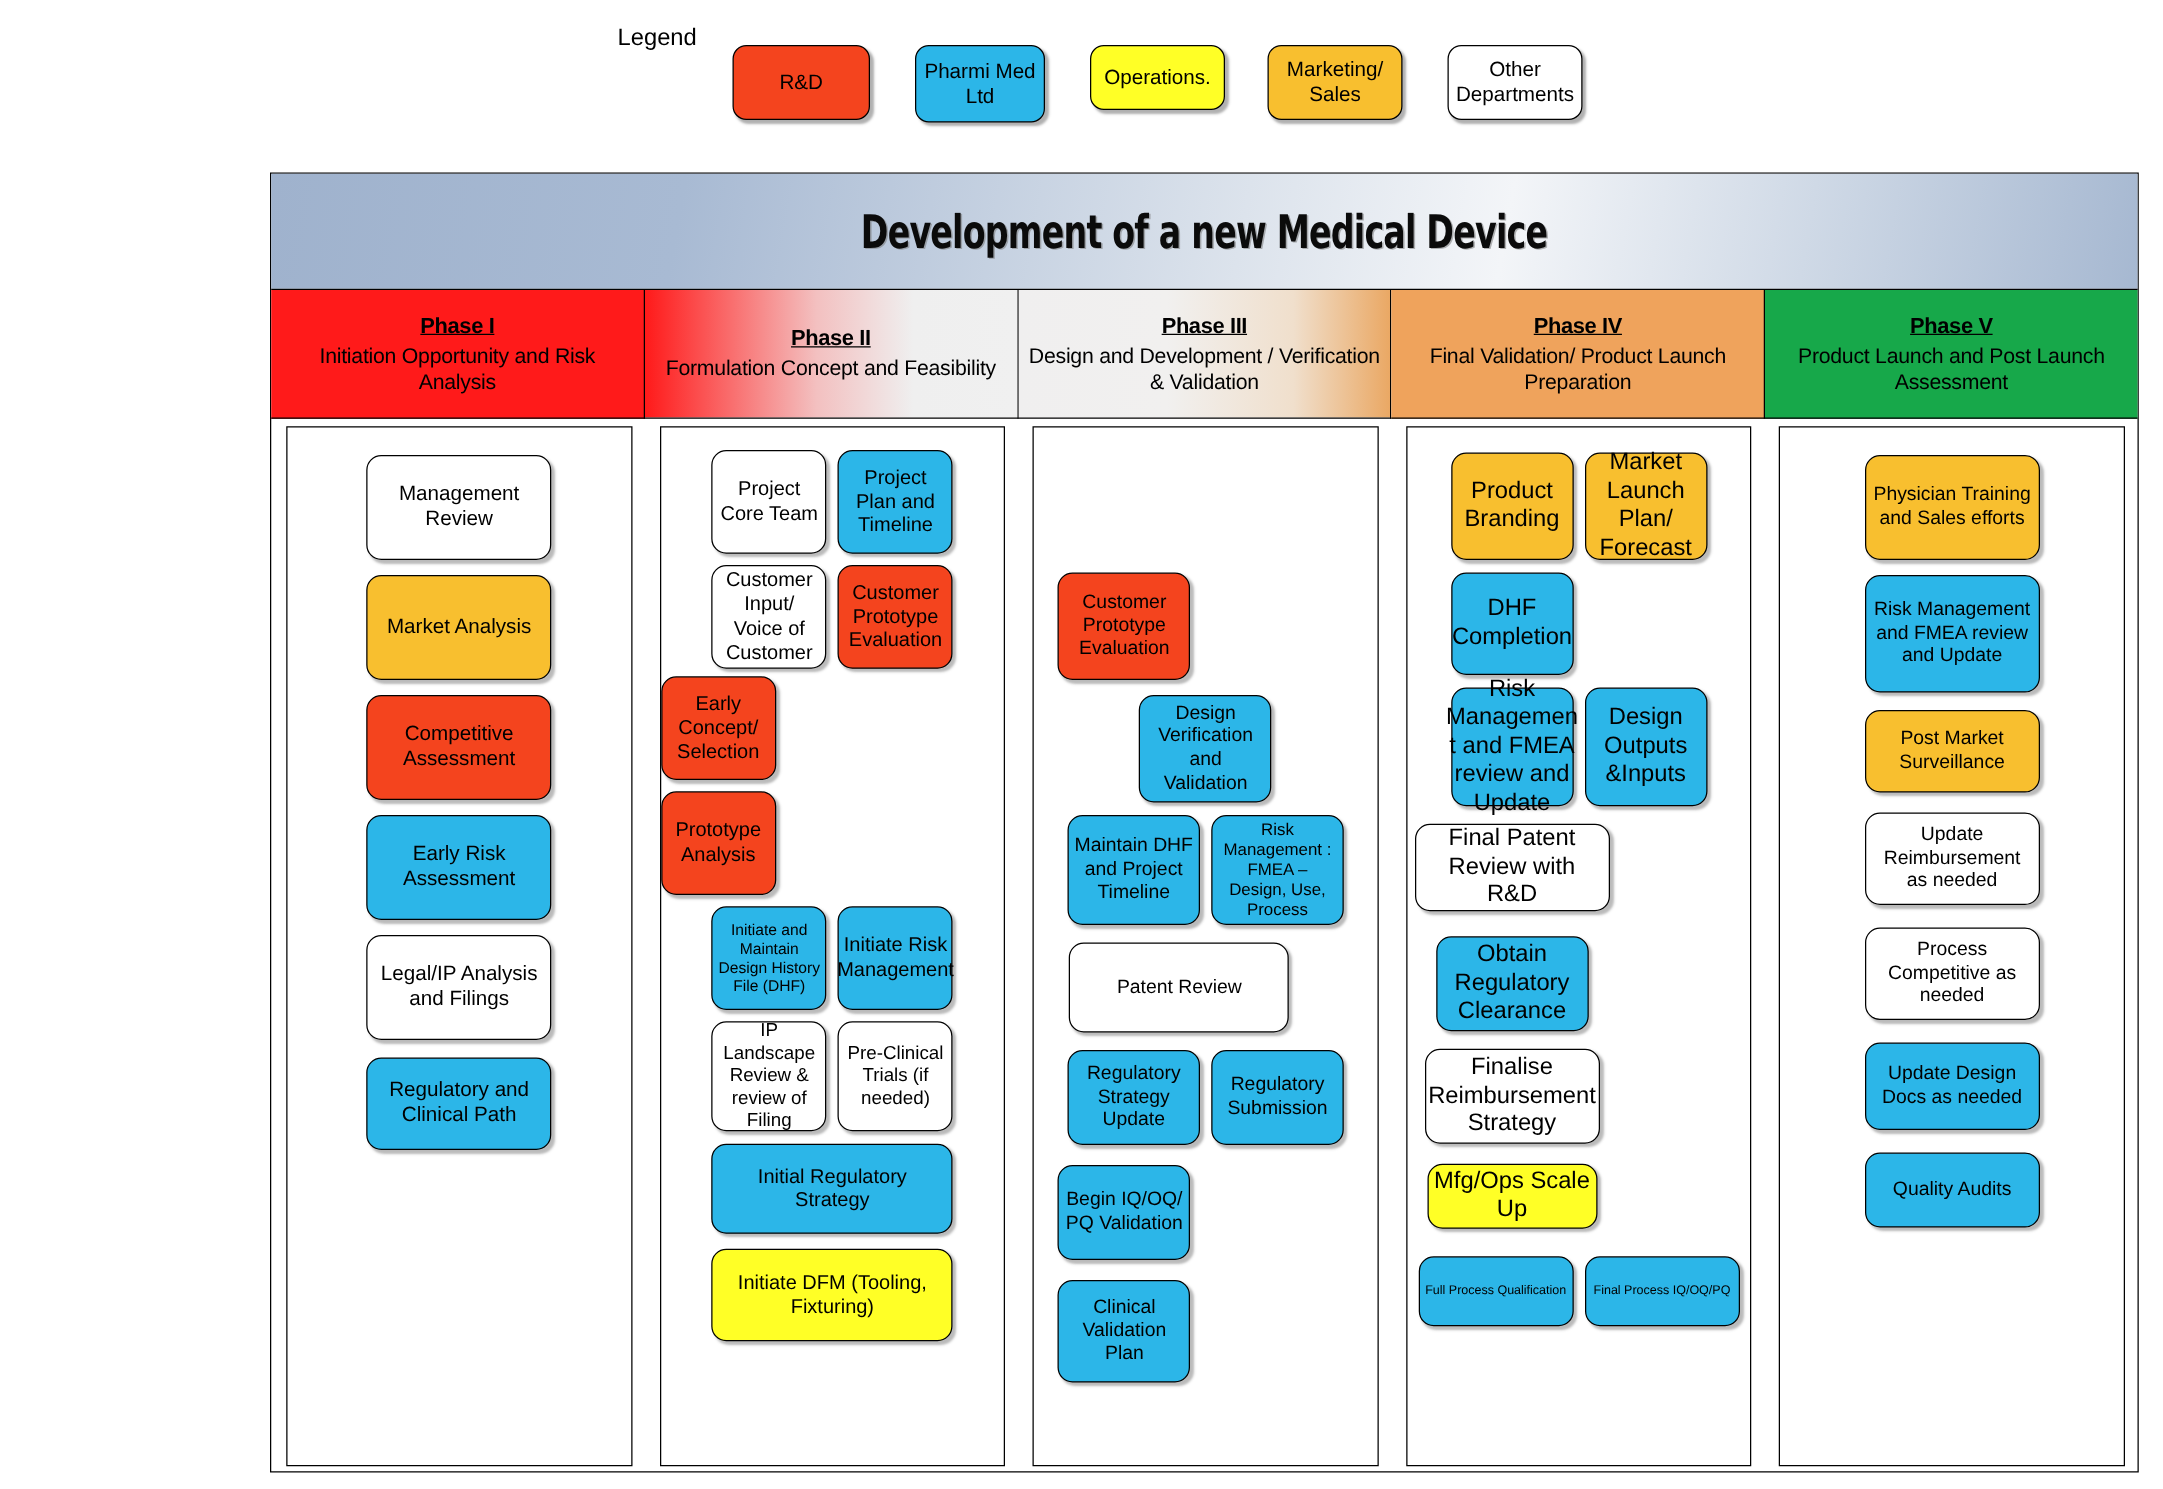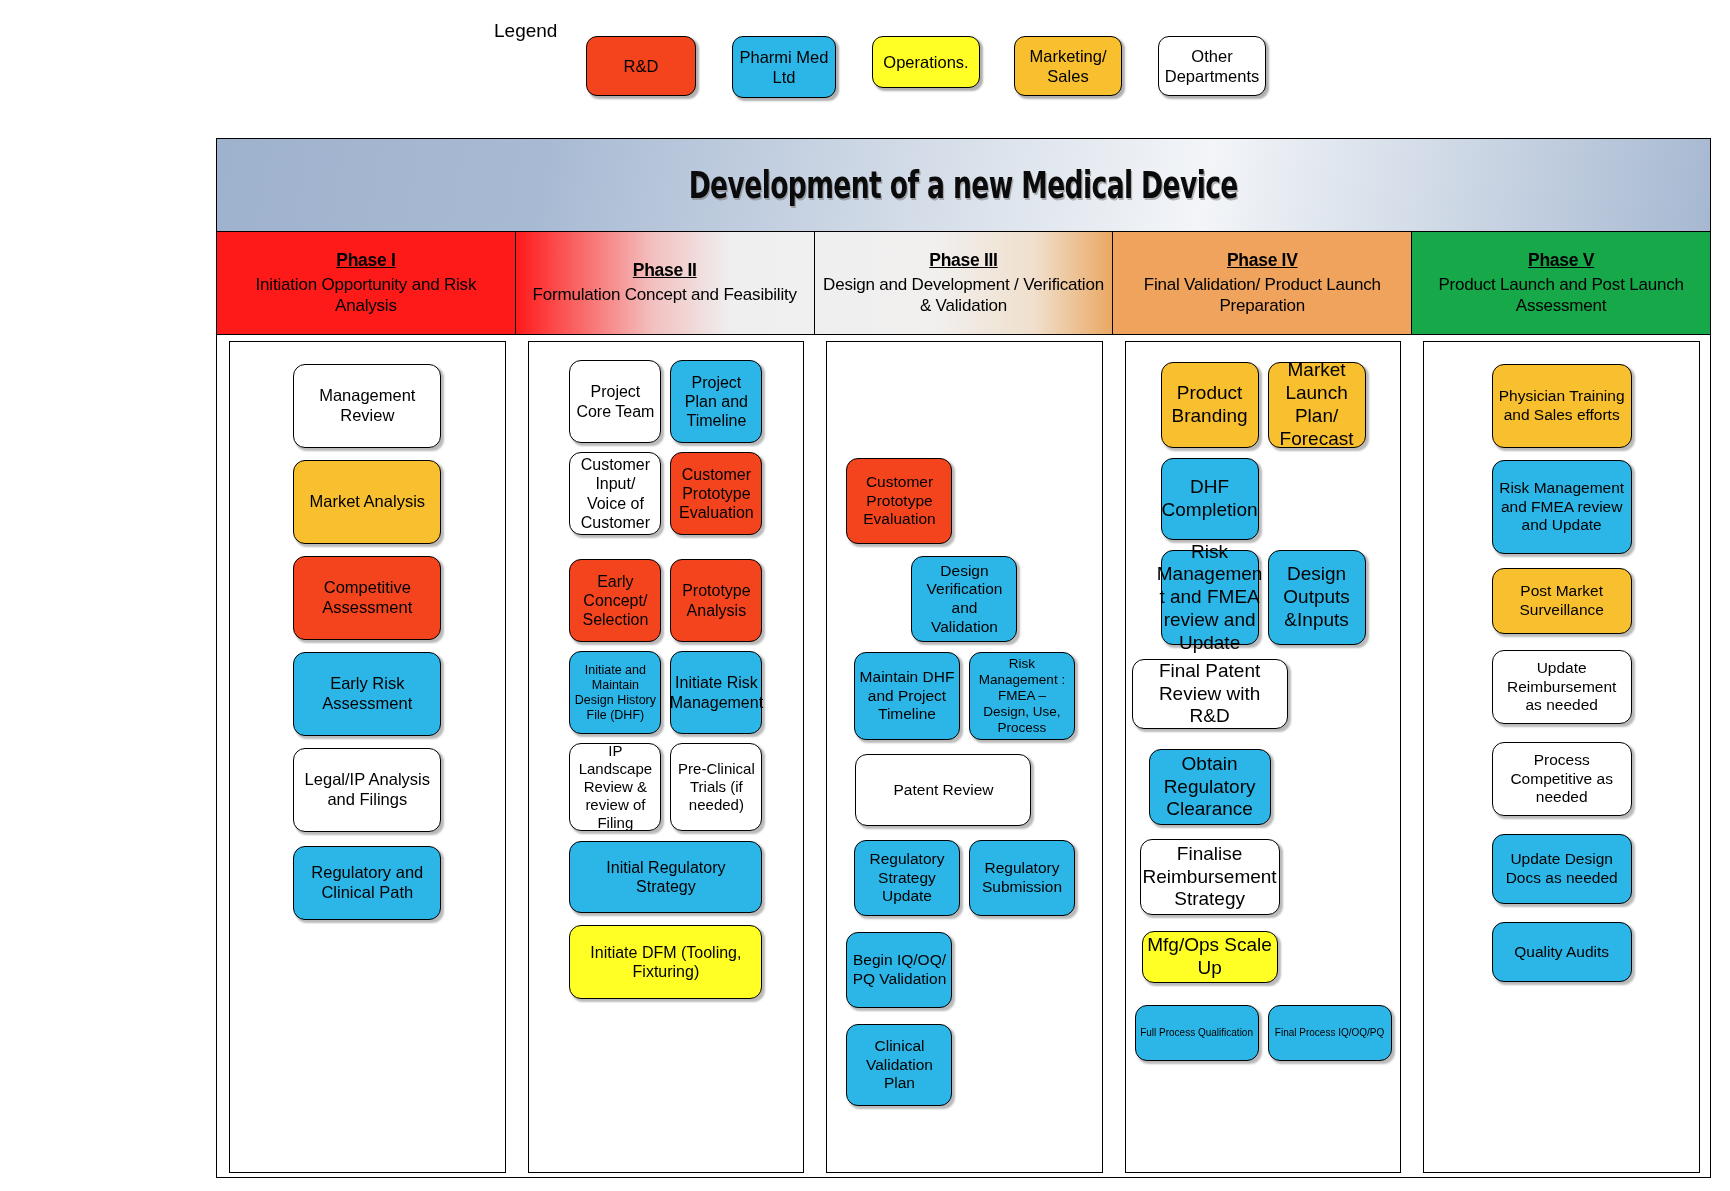--- a/index.html
+++ b/index.html
@@ -194,21 +194,21 @@
   .p1-n5 { height: 74px; margin-top: 14px; }
 
   
   .p2 .node { font-size: 16px; }
   .p2 .half { width: 92px; }
   .p2 .full { width: 193px; }
   .p2-r0 { margin-top: 8px; }
   .p2-r0 .node { height: 83px; }
   .p2-r1 { margin-top: 9px; }
   .p2-r1 .node { height: 83px; }
-  .p2-r2 { margin-top: 24px; }
+  .p2-r2 { margin-top: 6px; flex-direction: column; }
   .p2-r2 .node { height: 83px; }
   .p2-r3 { margin-top: 9px; }
   .p2-r3 .node { height: 83px; }
   .p2-r3 .small { font-size: 12.5px; }
   .p2-r4 { margin-top: 9px; }
   .p2-r4 .node { height: 88px; font-size: 15px; }
   .p2-n5 { height: 72px; margin-top: 10px; }
   .p2-n6 { height: 82px; margin-top: 10px; }
   .p2-n7 { height: 74px; margin-top: 12px; }
 

